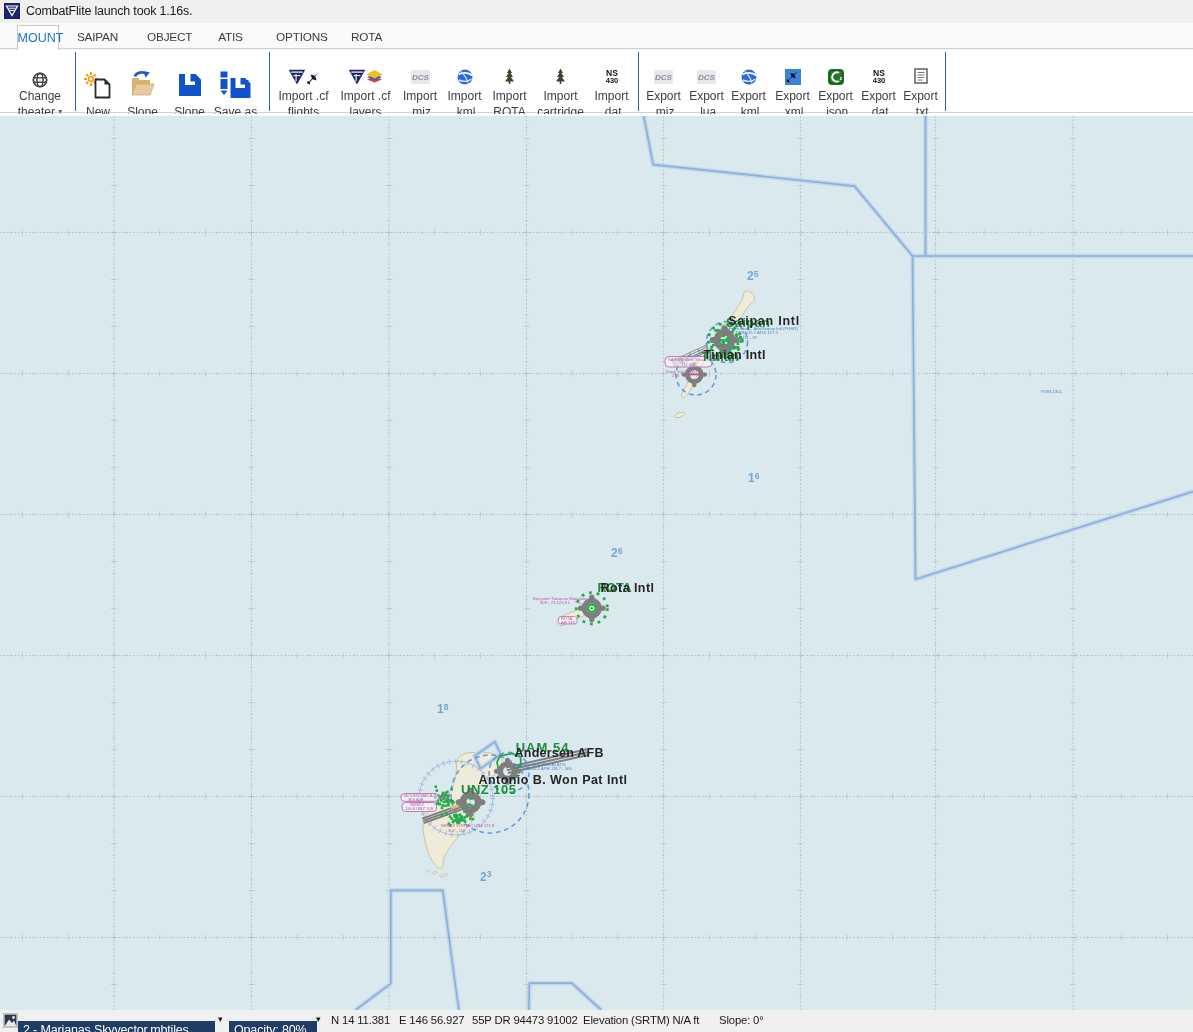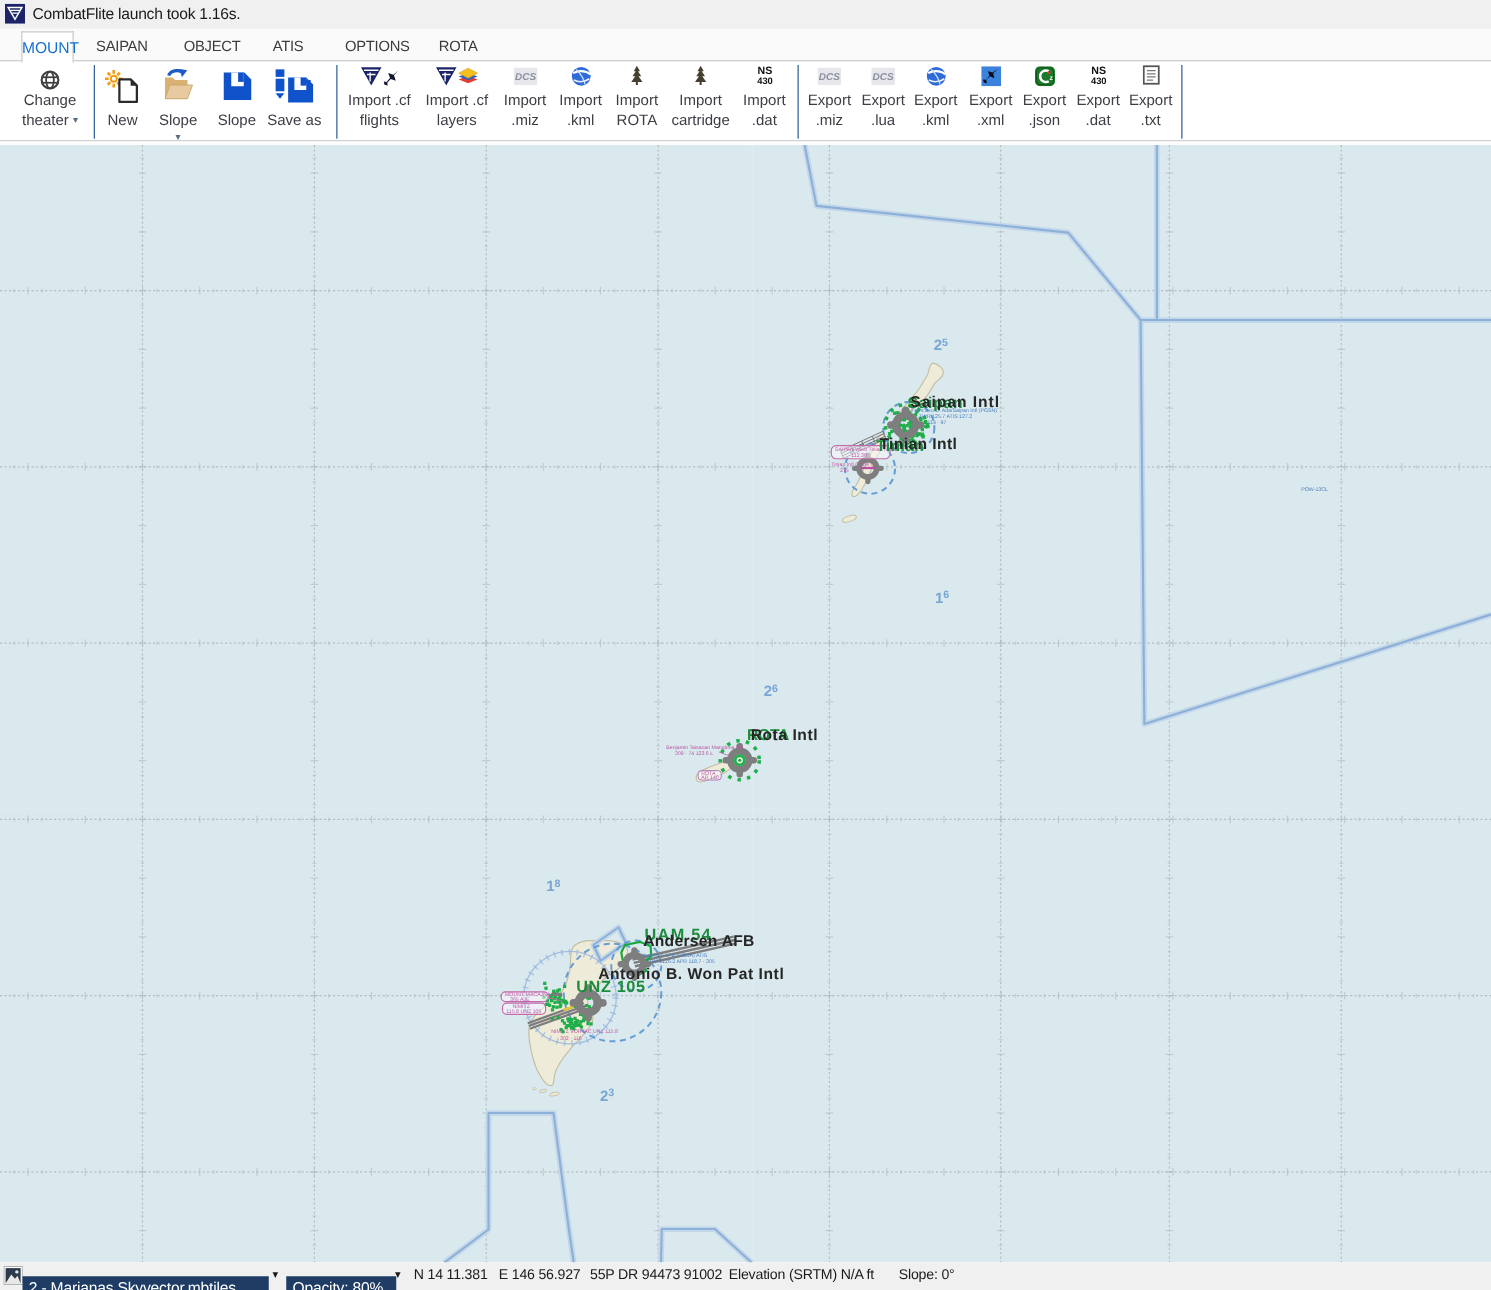--- a/index.html
+++ b/index.html
@@ -4,21 +4,21 @@
 html,body { width:1193px; height:1032px; overflow:hidden; font-family:"Liberation Sans",sans-serif; background:#fff; }
 #titlebar { position:absolute; left:0; top:0; width:1193px; height:23px; background:#f0f0f0; }
 #titlebar .tic { position:absolute; left:4px; top:3px; }
 #titlebar .tt { position:absolute; left:26px; top:4px; font-size:12.5px; letter-spacing:-0.2px; color:#1a1a1a; }
 #menubar { position:absolute; left:0; top:23px; width:1193px; height:27px; background:#fafafa; }
 #menubar .tab { position:absolute; top:1px; height:26px; line-height:26px; font-size:11.8px; letter-spacing:-0.2px; color:#3b3b3b; text-align:center; }
 #filetab { position:absolute; left:16.5px; top:2px; width:42px; height:25px; background:#fff; border:1px solid #c9c9c9; border-bottom:none; color:#1770d0; font-size:12.5px; line-height:24px; text-align:center; z-index:3; }
 #menuline { position:absolute; left:0; top:24.5px; width:1193px; height:1px; background:#cfcfcf; z-index:1; }
 #ribbon { position:absolute; left:0; top:50px; width:1193px; height:63px; background:#fff; border-bottom:1px solid #d2d2d2; }
 #ribbonpad { position:absolute; left:0; top:114px; width:1193px; height:2px; background:#fdfdfd; }
-.ri { position:absolute; top:0; height:49px; text-align:center; }
+.ri { position:absolute; top:16px; height:49px; text-align:center; }
 .ri .ic { position:absolute; left:0; width:100%; text-align:center; line-height:0; }
 .ri .l { position:absolute; left:0; width:100%; font-size:12px; color:#3d3d46; line-height:13px; }
 .sep { position:absolute; top:2px; height:59px; width:1px; background:#35619c; }
 #statusbar { position:absolute; left:0; top:1010px; width:1193px; height:22px; background:#f0f0f0; font-size:11.3px; color:#1a1a1a; letter-spacing:-0.15px; }
 .navy { position:absolute; top:11px; height:19px; background:#1e3c64; color:#fff; font-weight:normal; font-size:12.5px; line-height:19px; padding:0 5px; white-space:nowrap; }
 .st { position:absolute; top:4px; }
 </style></head>
 <body>
 <div id="titlebar">
     <span class="tic"><svg width="16" height="16" viewBox="0 0 16 16" style="">

